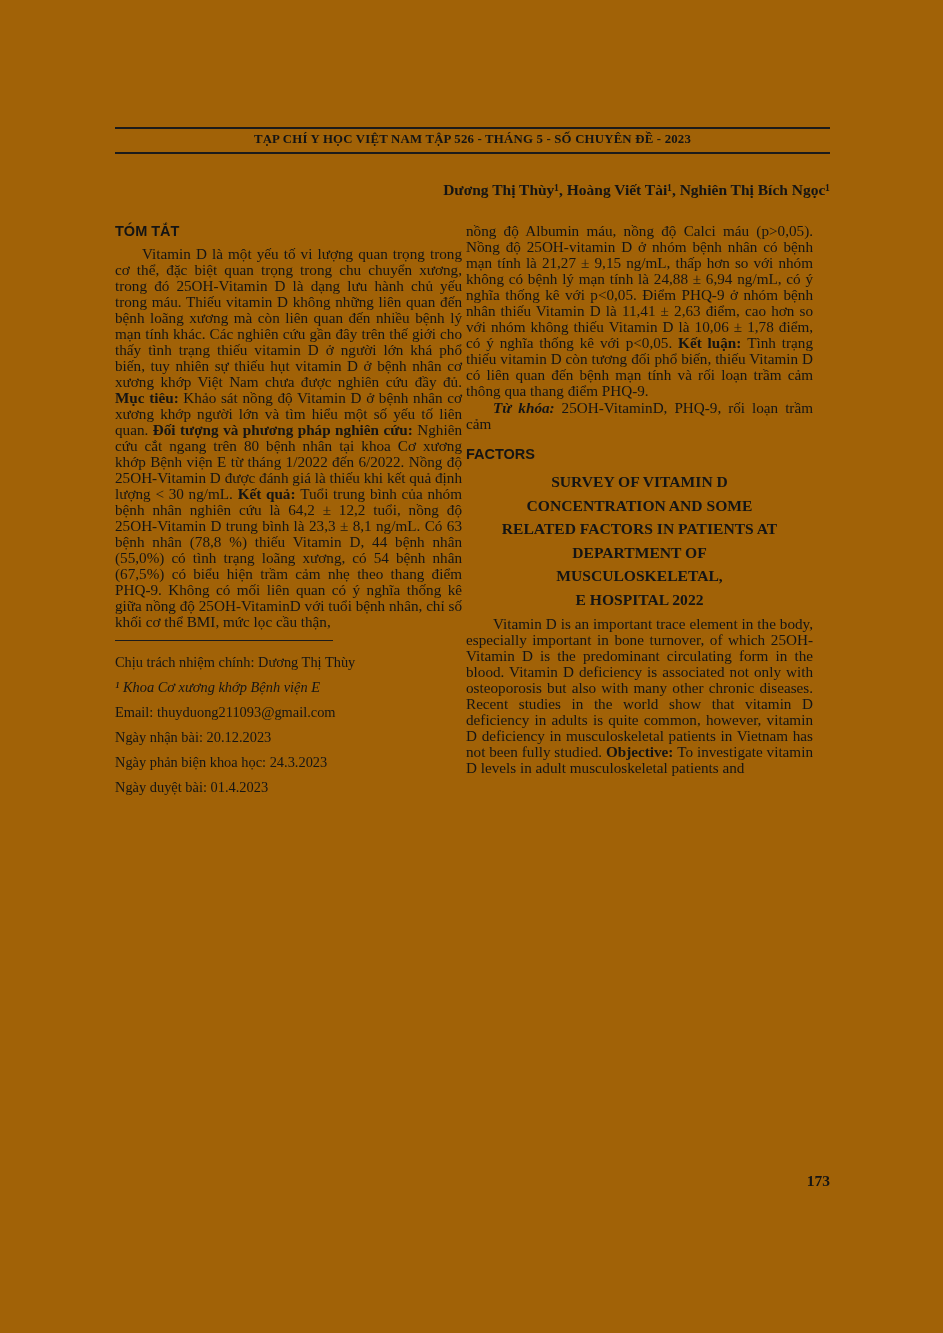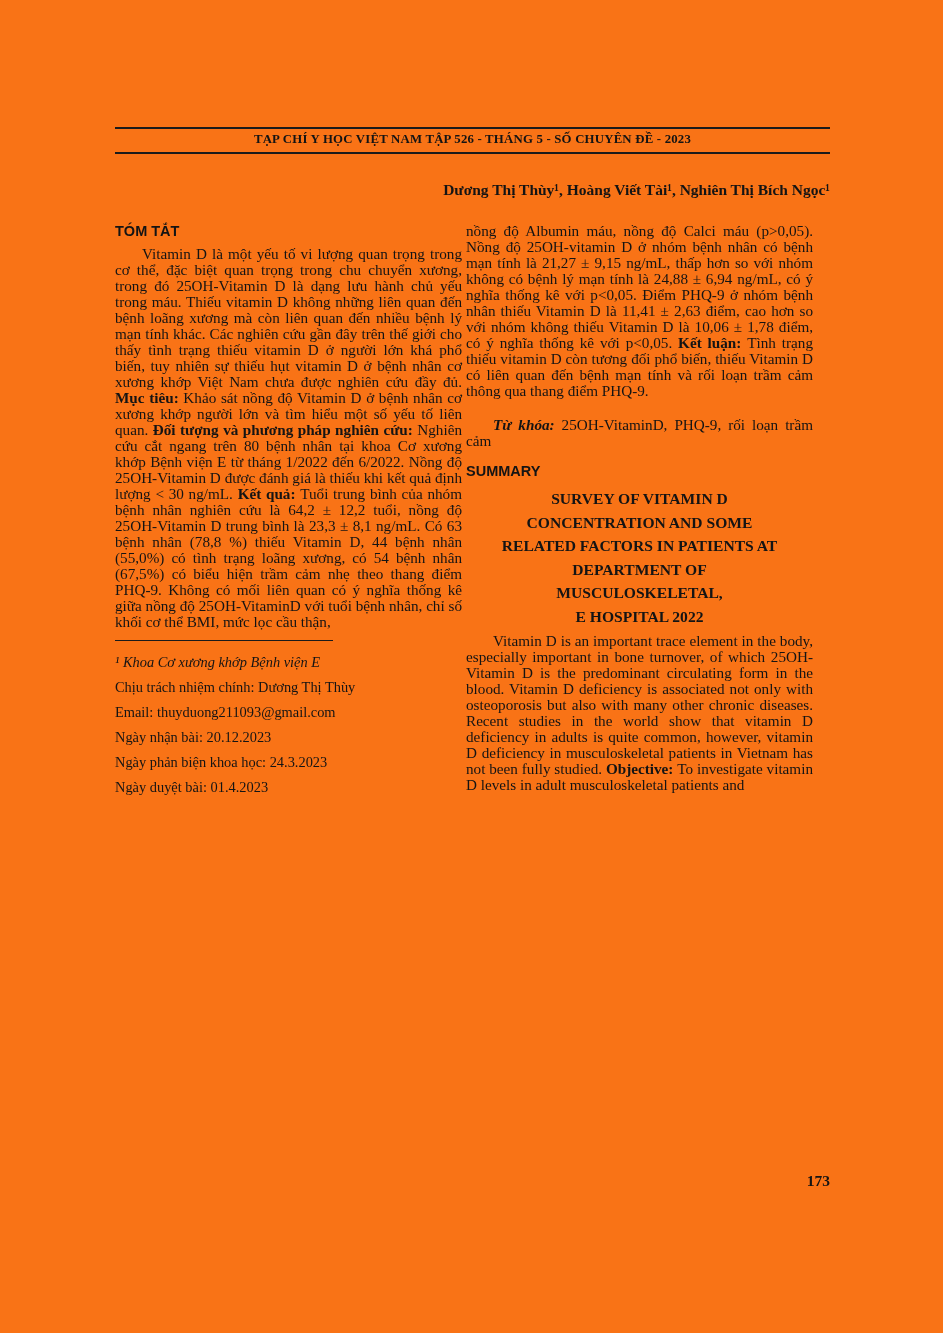--- a/index.html
+++ b/index.html
@@ -6,21 +6,21 @@
   html, body { width: 943px; }
   body {
     background: #e8e8e6;
     font-family: "Liberation Serif", "DejaVu Serif", serif;
     color: #141414;
   }
   .page {
     position: relative;
     width: 943px;
     height: 1333px;
-    background: #f97316;
+    background: #a16207;
     padding: 127px 113px 0 115px;
     overflow: hidden;
   }
   
   .journal-header {
     border-top: 2.5px solid #1b1b1b;
     border-bottom: 2px solid #1b1b1b;
     padding: 3px 0 5px 0;
     text-align: center;
     font-weight: bold;
@@ -56,21 +56,21 @@
     font-weight: bold;
     font-size: 14.5px;
     margin-bottom: 7px;
   }
   .body-par {
     font-size: 15.2px;
     line-height: 16px;
     text-align: justify;
   }
   .indent { text-indent: 27px; }
-  .mt { margin-top: 18px; }
+  .mt { margin-top: 1px; }
   .summary-heading {
     font-family: "Liberation Sans", "DejaVu Sans", sans-serif;
     font-weight: bold;
     font-size: 14.5px;
     margin-top: 14px;
     margin-bottom: 8px;
   }
   .summary-title {
     text-align: center;
     font-weight: bold;
@@ -112,35 +112,35 @@
 
   <div class="columns">
 
     <div class="col">
       <h2 class="section-heading">TÓM TẮT</h2>
 
       <p class="body-par indent"><span>Vitamin D là một yếu tố vi lượng quan trọng trong cơ thể, đặc biệt quan trọng trong chu chuyển xương, trong đó 25OH-Vitamin D là dạng lưu hành chủ yếu trong máu. Thiếu vitamin D không những liên quan đến bệnh loãng xương mà còn liên quan đến nhiều bệnh lý mạn tính khác. Các nghiên cứu gần đây trên thế giới cho thấy tình trạng thiếu vitamin D ở người lớn khá phổ biến, tuy nhiên sự thiếu hụt vitamin D ở bệnh nhân cơ xương khớp Việt Nam chưa được nghiên cứu đầy đủ. </span><span style="font-weight: bold;">Mục tiêu: </span><span>Khảo sát nồng độ Vitamin D ở bệnh nhân cơ xương khớp người lớn và tìm hiểu một số yếu tố liên quan. </span><span style="font-weight: bold;">Đối tượng và phương pháp nghiên cứu: </span><span>Nghiên cứu cắt ngang trên 80 bệnh nhân tại khoa Cơ xương khớp Bệnh viện E từ tháng 1/2022 đến 6/2022. Nồng độ 25OH-Vitamin D được đánh giá là thiếu khi kết quả định lượng &lt; 30 ng/mL. </span><span style="font-weight: bold;">Kết quả: </span><span>Tuổi trung bình của nhóm bệnh nhân nghiên cứu là 64,2 ± 12,2 tuổi, nồng độ 25OH-Vitamin D trung bình là 23,3 ± 8,1 ng/mL. Có 63 bệnh nhân (78,8 %) thiếu Vitamin D, 44 bệnh nhân (55,0%) có tình trạng loãng xương, có 54 bệnh nhân (67,5%) có biểu hiện trầm cảm nhẹ theo thang điểm PHQ-9. Không có mối liên quan có ý nghĩa thống kê giữa nồng độ 25OH-VitaminD với tuổi bệnh nhân, chỉ số khối cơ thể BMI, mức lọc cầu thận,</span></p>
 
       <div class="footnote">
         <div class="fn-rule"></div>
+        <p class="fn-line">Chịu trách nhiệm chính: Dương Thị Thùy</p>
         <p class="fn-line italic">¹ Khoa Cơ xương khớp Bệnh viện E</p>
-        <p class="fn-line">Chịu trách nhiệm chính: Dương Thị Thùy</p>
         <p class="fn-line">Email: thuyduong211093@gmail.com</p>
         <p class="fn-line">Ngày nhận bài: 20.12.2023</p>
         <p class="fn-line">Ngày phản biện khoa học: 24.3.2023</p>
         <p class="fn-line">Ngày duyệt bài: 01.4.2023</p>
       </div>
     </div>
 
     <div class="col">
       <p class="body-par"><span>nồng độ Albumin máu, nồng độ Calci máu (p&gt;0,05). Nồng độ 25OH-vitamin D ở nhóm bệnh nhân có bệnh mạn tính là 21,27 ± 9,15 ng/mL, thấp hơn so với nhóm không có bệnh lý mạn tính là 24,88 ± 6,94 ng/mL, có ý nghĩa thống kê với p&lt;0,05. Điểm PHQ-9 ở nhóm bệnh nhân thiếu Vitamin D là 11,41 ± 2,63 điểm, cao hơn so với nhóm không thiếu Vitamin D là 10,06 ± 1,78 điểm, có ý nghĩa thống kê với p&lt;0,05. </span><span style="font-weight: bold;">Kết luận: </span><span>Tình trạng thiếu vitamin D còn tương đối phổ biến, thiếu Vitamin D có liên quan đến bệnh mạn tính và rối loạn trầm cảm thông qua thang điểm PHQ-9.</span></p>
 
       <p class="body-par indent mt"><span style="font-weight: bold; font-style: italic;">Từ khóa: </span><span>25OH-VitaminD, PHQ-9, rối loạn trầm cảm</span></p>
 
-      <h2 class="summary-heading">SUMMARY</h2>
+      <h2 class="summary-heading">FACTORS</h2>
 
       <div class="summary-title">SURVEY OF VITAMIN D
 CONCENTRATION AND SOME
 RELATED FACTORS IN PATIENTS AT
 DEPARTMENT OF
 MUSCULOSKELETAL,
 E HOSPITAL 2022</div>
 
       <p class="body-par indent"><span>Vitamin D is an important trace element in the body, especially important in bone turnover, of which 25OH-Vitamin D is the predominant circulating form in the blood. Vitamin D deficiency is associated not only with osteoporosis but also with many other chronic diseases. Recent studies in the world show that vitamin D deficiency in adults is quite common, however, vitamin D deficiency in musculoskeletal patients in Vietnam has not been fully studied. </span><span style="font-weight: bold;">Objective: </span><span>To investigate vitamin D levels in adult musculoskeletal patients and</span></p>
     </div>

